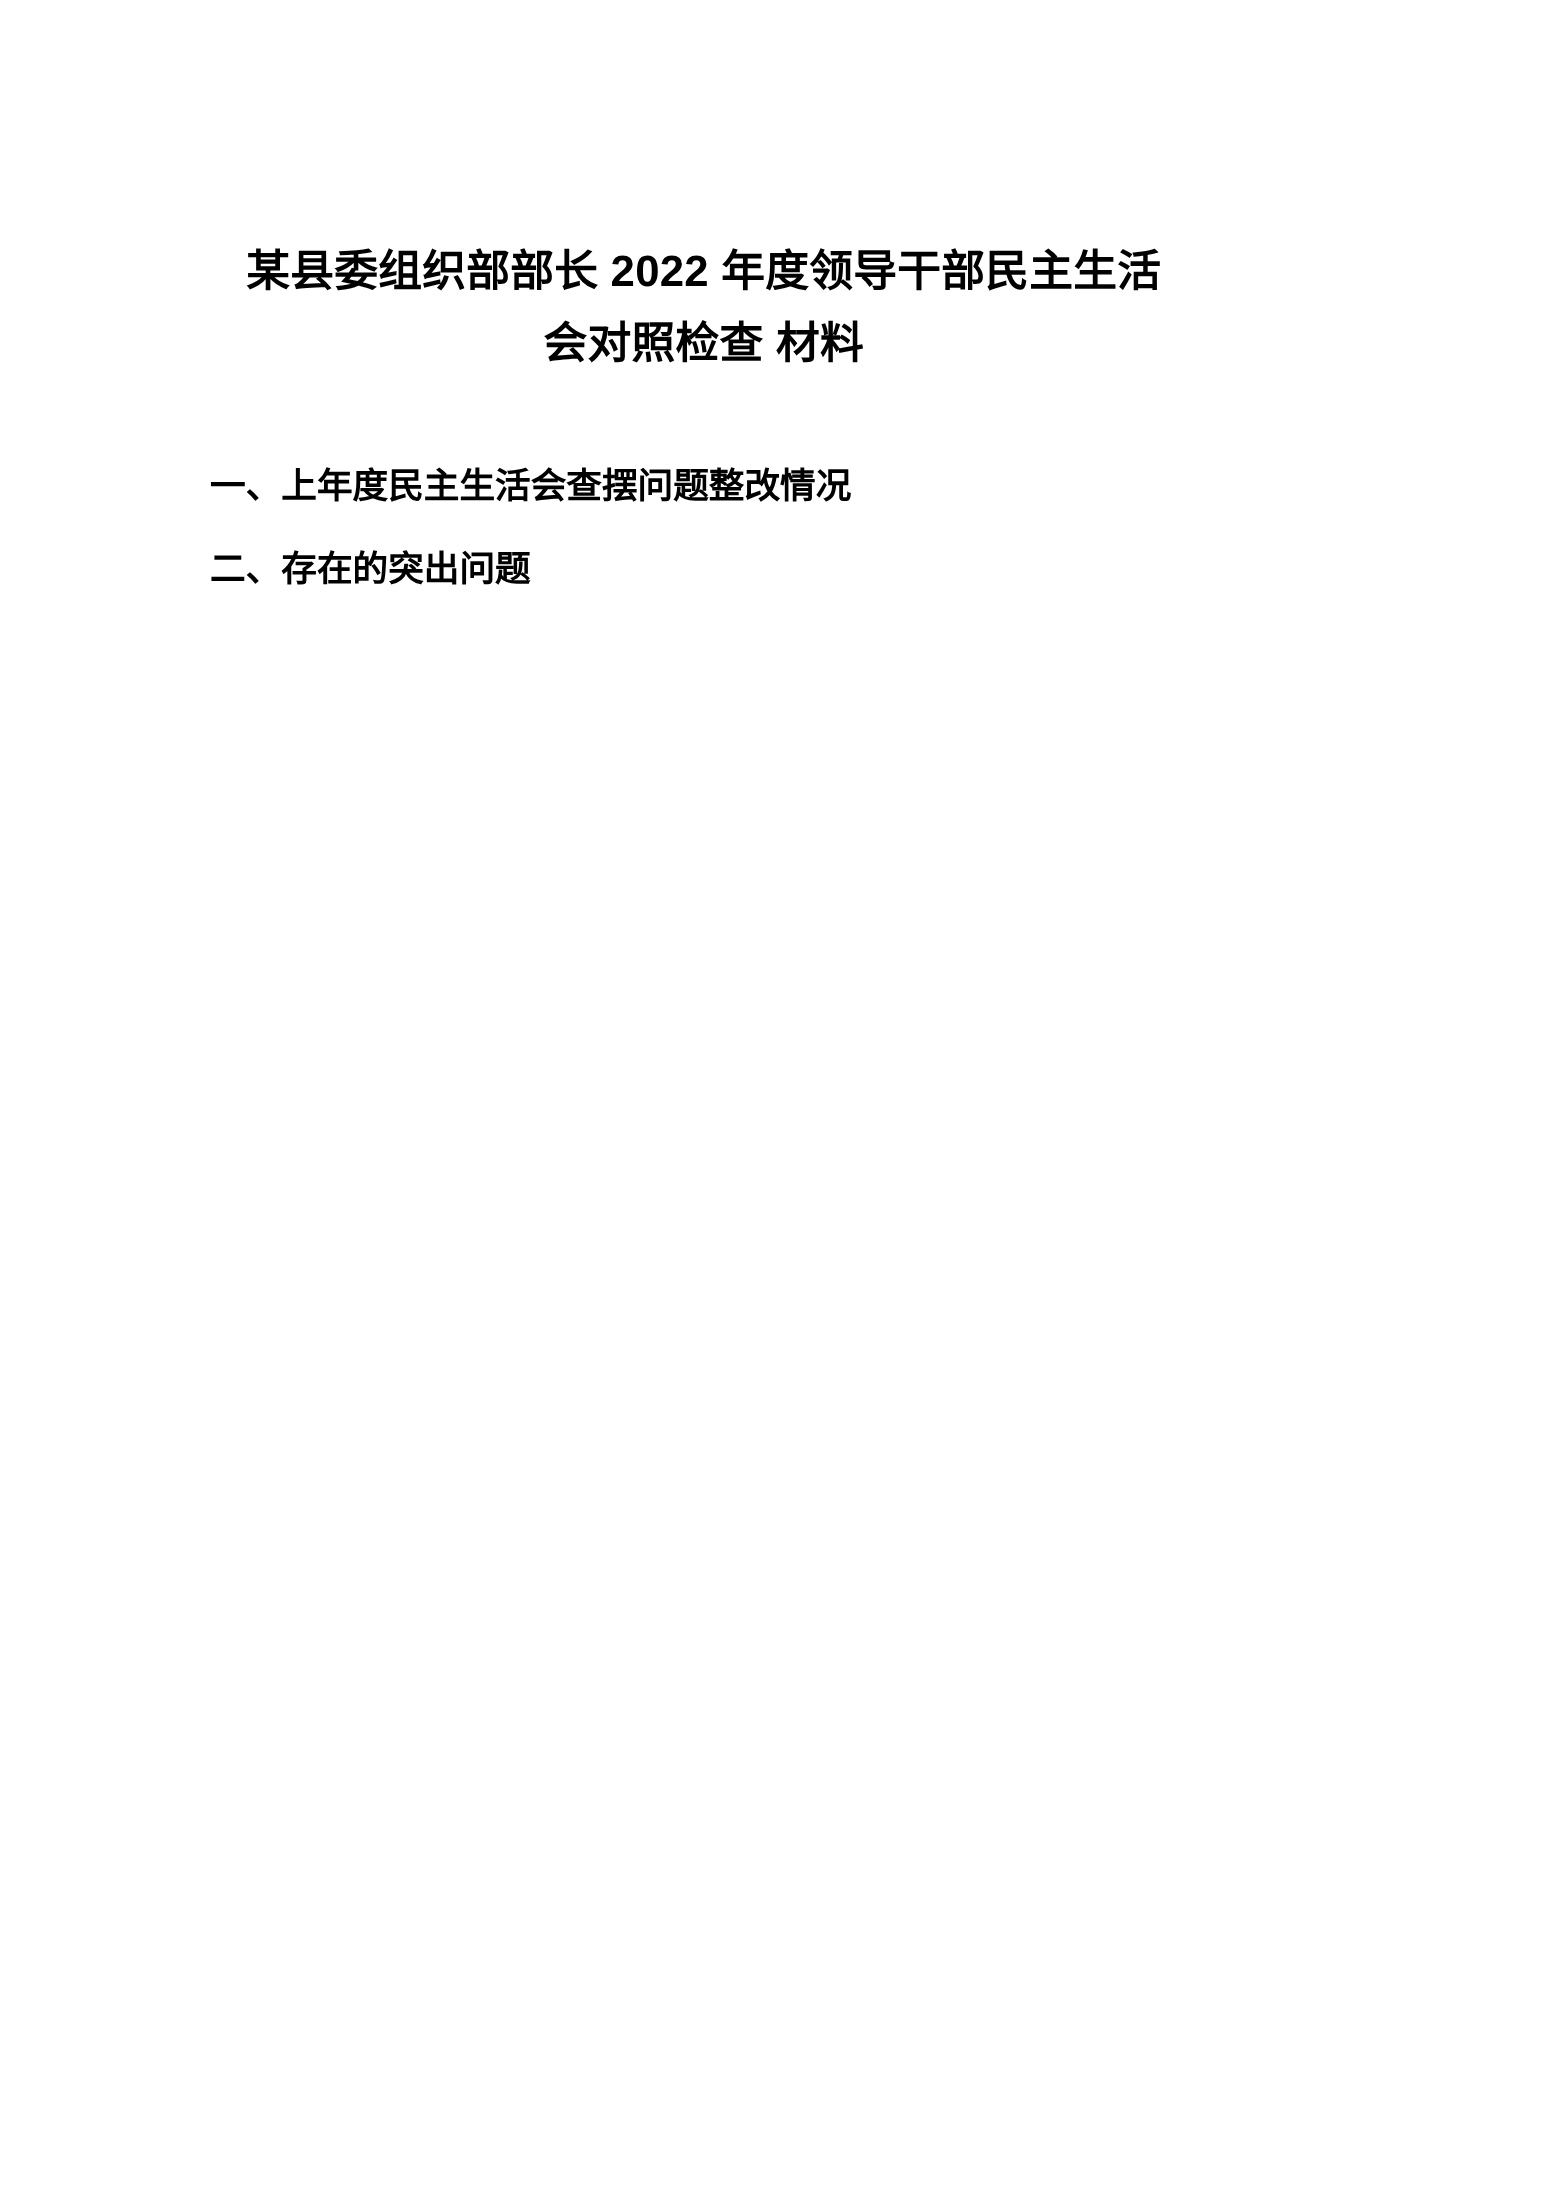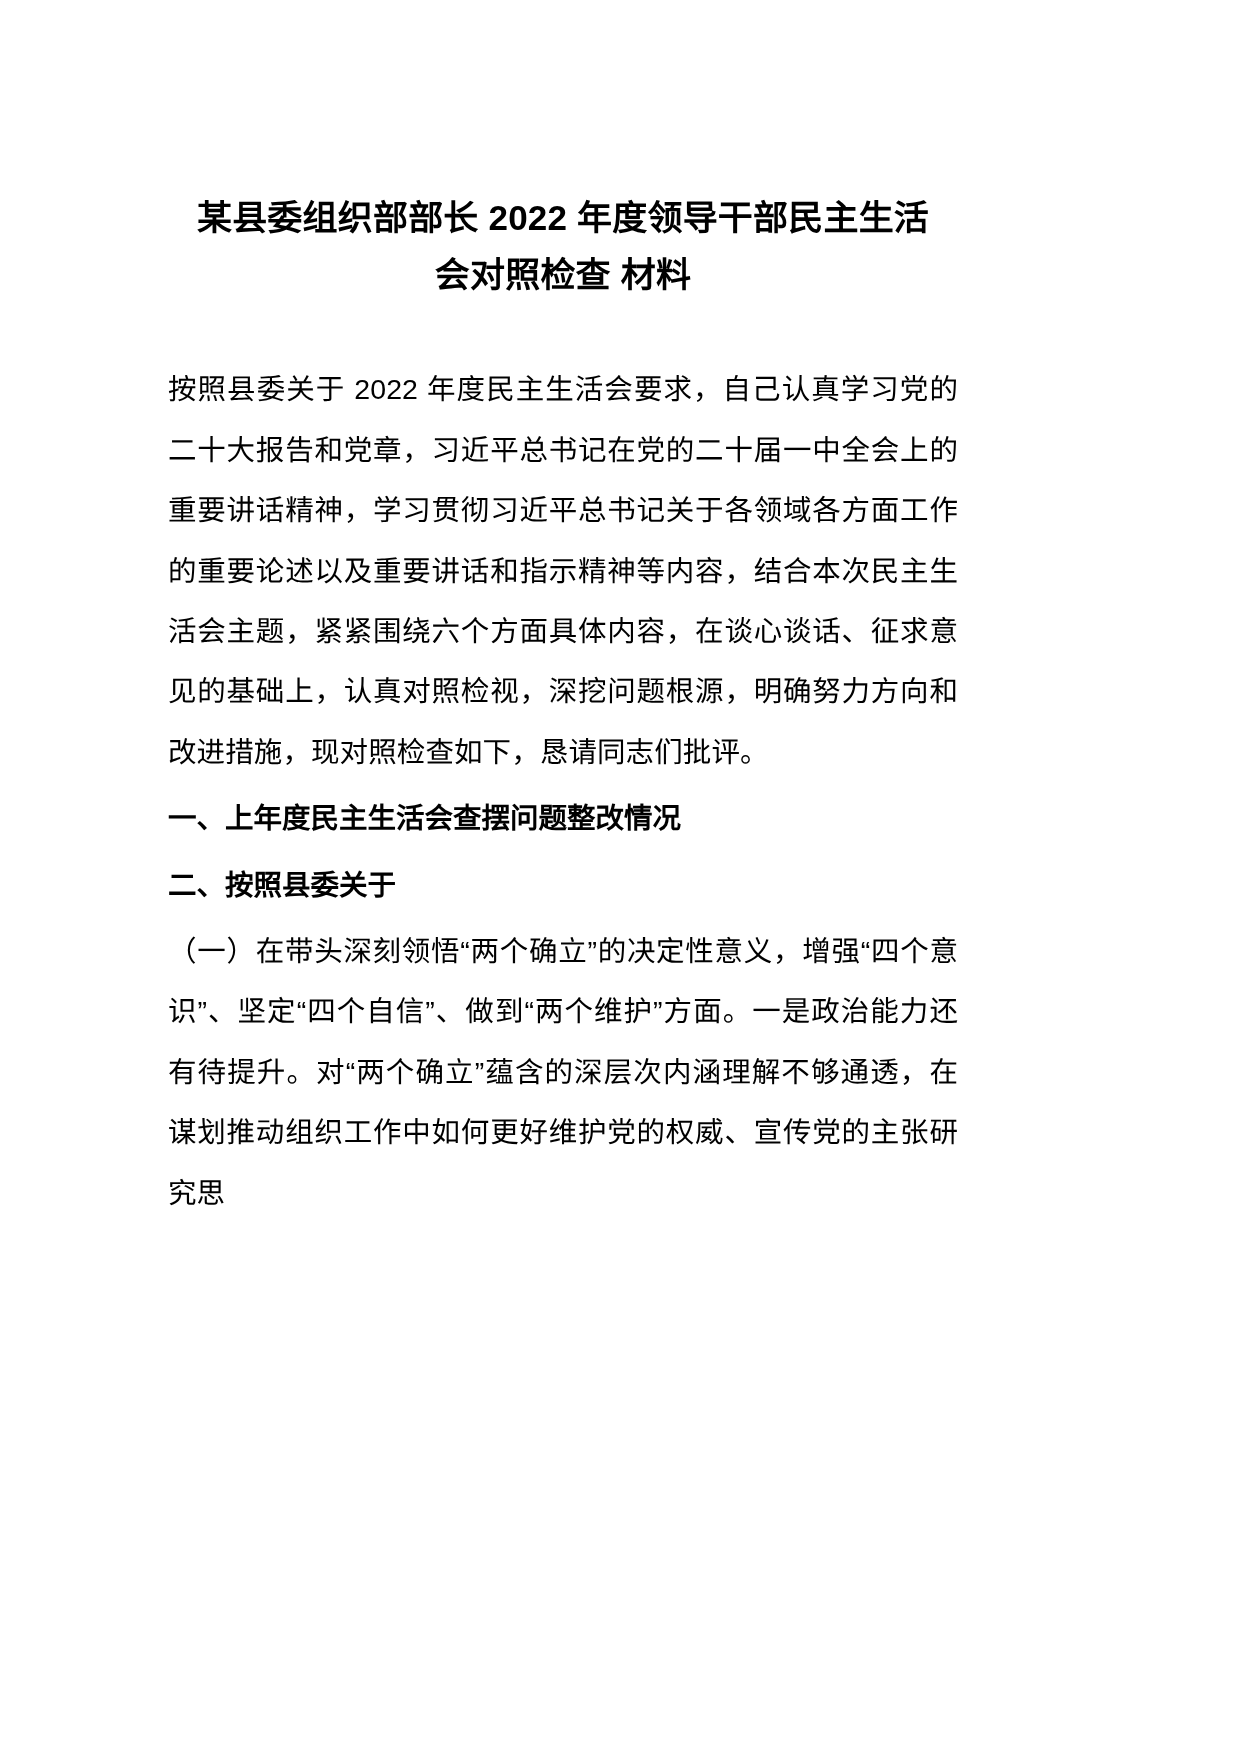--- a/index.html
+++ b/index.html
@@ -65,24 +65,22 @@
 
   <div class="content">
 
     <h1 class="doc-title">
       <span>某县委组织部部长 2022 年度领导干部民主生活会对照检查</span>
       <span>材料</span>
     </h1>
 
     <div class="body-block">
 
-      <p class="para"> 按照县委关于 2022 年度民主生活会要求，自己认真学习党的二十大报告和党章，习近平总书记在党的二十届一中全会上的重要讲话精神，学习贯彻习近平总书记关于各领域各方面工作的重要论述以及重要讲话和指示精神等内容，结合本次民主生活会主题，紧紧围绕六个方面具体内容，在谈心谈话、征求意见的基础上，认真对照检视，深挖问题根源，明确努力方向和改进措施，现对照检查如下，恳请同志们批评。</p>
 
       <p class="heading">一、上年度民主生活会查摆问题整改情况</p>
 
 
-      <p class="heading">二、按照县委关于</p>
+      <p class="heading">二、存在的突出问题</p>
 
-      <p class="para">（一）在带头深刻领悟“两个确立”的决定性意义，增强“四个意识”、坚定“四个自信”、做到“两个维护”方面。一是政治能力还有待提升。对“两个确立”蕴含的深层次内涵理解不够通透，在谋划推动组织工作中如何更好维护党的权威、宣传党的主张研究思</p>
 
     </div>
   </div>
 </div>
 
 </body></html>

